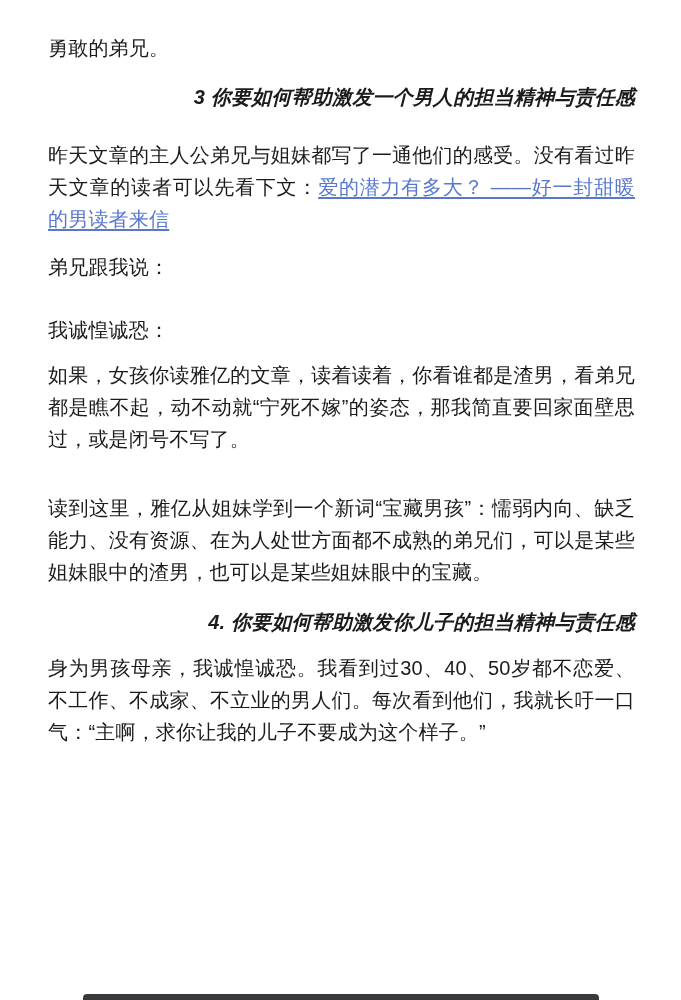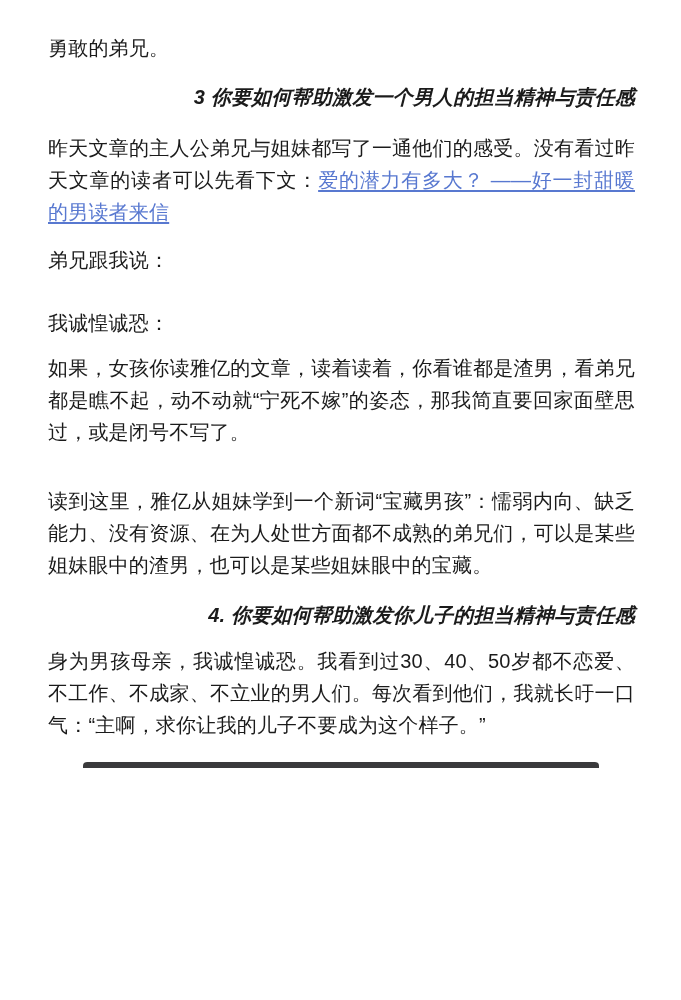--- a/index.html
+++ b/index.html
@@ -8,21 +8,21 @@
     background: #ffffff;
   }
   body {
     width: 681px;
     height: 1000px;
     font-family: "Liberation Sans", sans-serif;
   }
   .page {
     position: relative;
     width: 681px;
-    height: 768px;
+    height: 1000px;
     background: #ffffff;
     overflow: hidden;
   }
   .content {
     position: absolute;
     top: 0;
     left: 0;
     width: 587px;
     padding: 32px 46px 0 48px;
   }
@@ -34,21 +34,21 @@
     letter-spacing: 0.2px;
     text-align: justify;
     text-justify: inter-ideograph;
   }
   .heading {
     font-weight: 700;
     text-align: right;
     font-style: italic;
   }
   .m-h3        { margin-top: 17px; }
-  .m-yesterday { margin-top: 19px; }
+  .m-yesterday { margin-top: 26px; }
   .m-brother   { margin-top: 16px; }
   .m-sister    { margin-top: 31px; }
   .m-treasure  { margin-top: 37px; }
   .m-if        { margin-top: 13px; }
   .m-fortunate { margin-top: 26px; }
   .m-h4        { margin-top: 18px; }
   .m-mother    { margin-top: 14px; }
   .inline-link {
     color: #5878d0;
     text-decoration: underline;

